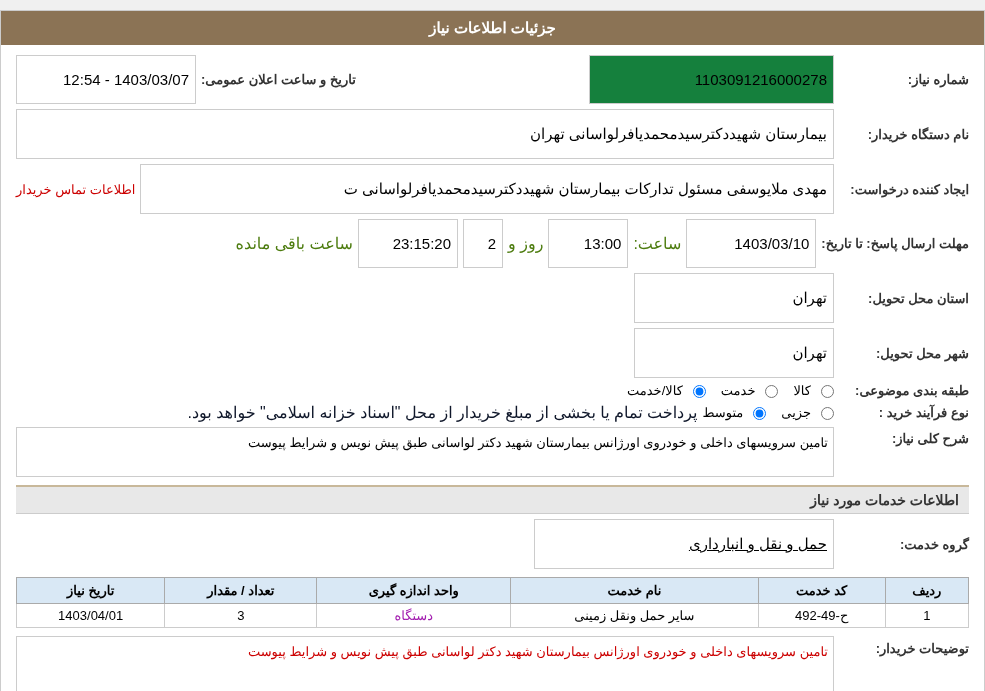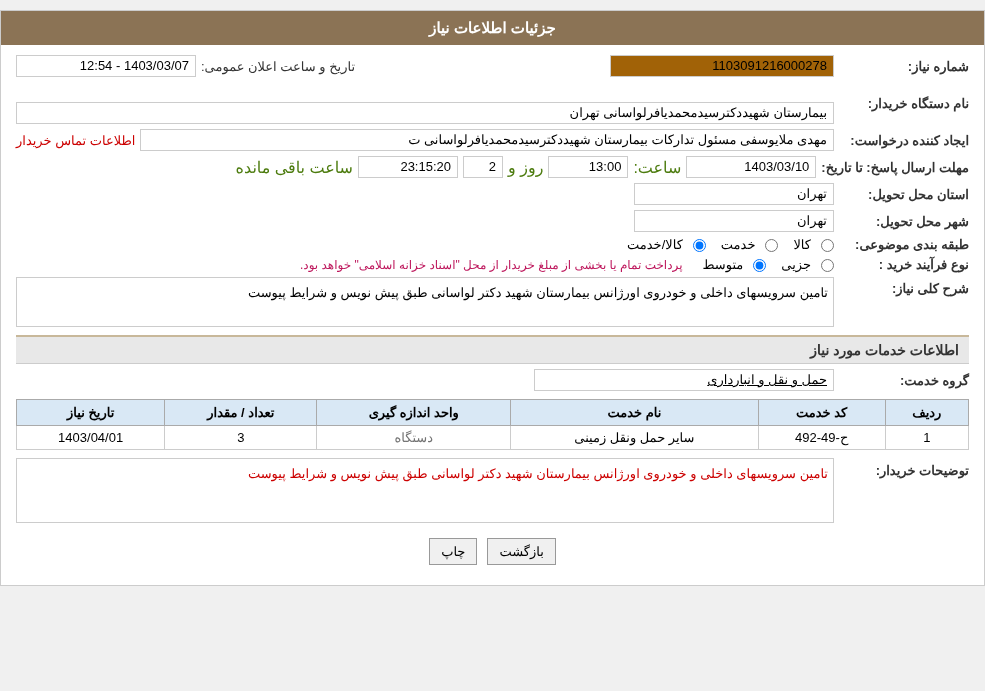--- a/index.html
+++ b/index.html
@@ -33,38 +33,37 @@
       gap: 5px;
     }
     .label {
       font-weight: bold;
       white-space: nowrap;
       min-width: 130px;
       text-align: right;
       color: #333;
     }
     .label-left {
-      font-weight: normal;
+      font-weight: bold;
       white-space: nowrap;
       min-width: 100px;
       text-align: left;
       color: #333;
     }
     .input-field {
       border: 1px solid #ccc;
-      padding: 2px 6px;
+      padding: 15px 6px;
       background: #fff;
       min-height: 22px;
-      font-size: 13px;
+      font-size: 15px;
       font-family: Tahoma, Arial, sans-serif;
       direction: rtl;
     }
     .input-wide {
       flex: 1;
-      margin-top: 20px;
     }
     .link-text {
       color: #cc0000;
       text-decoration: none;
     }
     .date-label {
       font-size: 16px;
       color: #4d7c0f;
       white-space: nowrap;
     }
@@ -105,21 +104,21 @@
       font-weight: bold;
     }
     table td {
       border: 1px solid #ccc;
       padding: 4px 8px;
       text-align: center;
     }
     table tr:nth-child(even) td {
       background: #f9f9f9;
     }
-    .red-text { color: #737373; }
+    .red-text { color: #a21caf; }
     .footer-buttons {
       display: flex;
       justify-content: center;
       gap: 10px;
       margin: 15px 0 10px 0;
     }
     .btn {
       padding: 5px 11px;
       font-size: 13px;
       font-family: Tahoma, Arial, sans-serif;
@@ -154,21 +153,21 @@
 </head>
 <body>
 
 <div class="page-wrapper">
   <div class="page-header">جزئیات اطلاعات نیاز</div>
 
   <div class="content">
 
     <div class="row">
       <span class="label">شماره نیاز:</span>
-      <div class="input-field" style="width:224px; background:#a16207;">1103091216000278</div>
+      <div class="input-field" style="width:245px; background:#15803d;">1103091216000278</div>
       <span style="flex:1"></span>
       <span class="label-left">تاریخ و ساعت اعلان عمومی:</span>
       <div class="input-field" style="width:180px;">1403/03/07 - 12:54</div>
     </div>
 
     <div class="row">
       <span class="label">نام دستگاه خریدار:</span>
       <div class="input-field input-wide">بیمارستان شهیددکترسیدمحمدیافرلواسانی تهران</div>
     </div>
 
@@ -222,21 +221,21 @@
       <div class="radio-group">
         <div class="radio-item">
           <input type="radio" name="purchase" style="">
           <span>جزیی</span>
         </div>
         <div class="radio-item">
           <input type="radio" name="purchase" checked="" style="">
           <span>متوسط</span>
         </div>
       </div>
-      <span style="margin-right:15px; font-size:12px; color:#be185d;">پرداخت تمام یا بخشی از مبلغ خریدار از محل "اسناد خزانه اسلامی" خواهد بود.</span>
+      <span style="font-size:16px; color:#0f172a;">پرداخت تمام یا بخشی از مبلغ خریدار از محل "اسناد خزانه اسلامی" خواهد بود.</span>
     </div>
 
     <div class="row" style="align-items:flex-start;">
       <span class="label" style="padding-top:4px;">شرح کلی نیاز:</span>
       <div style="flex:1; border:1px solid #ccc; padding:5px; min-height:50px; font-size:13px; text-align:right; line-height:1.6;">تامین سرویسهای داخلی و خودروی اورژانس بیمارستان شهید دکتر لواسانی طبق پیش نویس و شرایط پیوست</div>
     </div>
 
     <div class="section-header">اطلاعات خدمات مورد نیاز</div>
 
     <div class="row">

